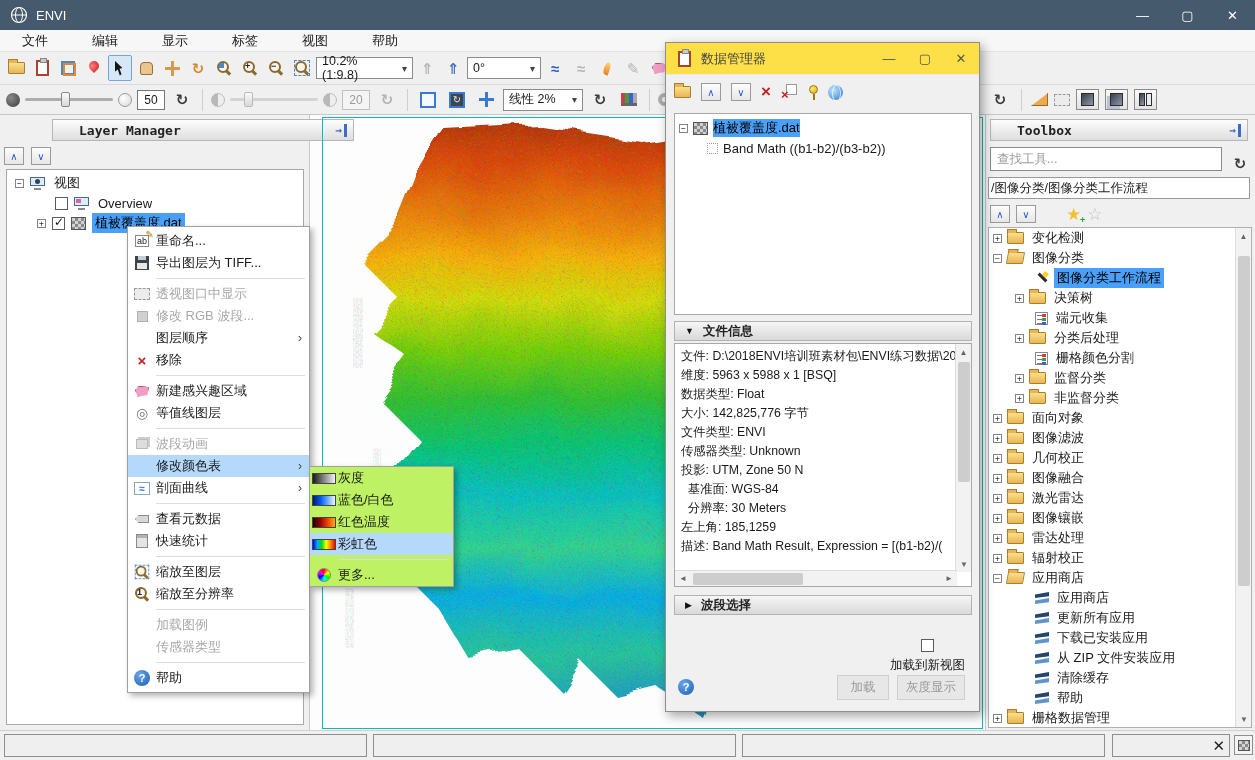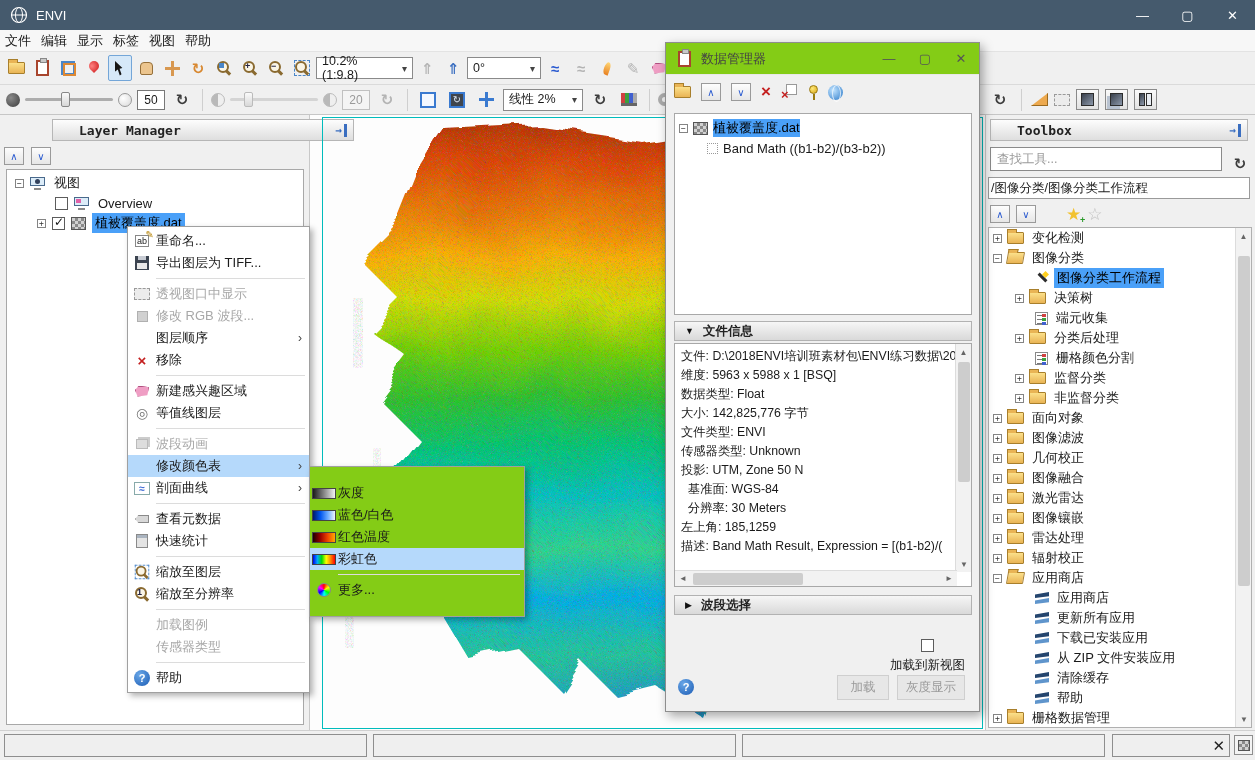--- a/index.html
+++ b/index.html
@@ -9,21 +9,21 @@
 
   
   #titlebar{position:absolute;left:0;top:0;width:1255px;height:30px;background:#455a6d;display:flex;align-items:center;}
   #titlebar .title{color:#fff;font-size:13px;margin-left:8px;}
   .globe{width:18px;height:18px;margin-left:10px;flex:none;}
   #winbtns{position:absolute;right:0;top:0;height:30px;display:flex;}
   .wb{width:45px;height:30px;display:flex;align-items:center;justify-content:center;color:#fff;font-size:13px;cursor:default;}
 
   
   #menubar{position:absolute;left:0;top:30px;width:1255px;height:22px;background:#f7f7f7;border-bottom:1px solid #e3e3e3;display:flex;align-items:center;}
-  .menu-item{padding:0 5px;height:22px;display:flex;align-items:center;}
+  .menu-item{padding:0 22px;height:22px;display:flex;align-items:center;}
 
   
   #tb1{position:absolute;left:0;top:52px;width:1255px;height:33px;background:#f0f0f0;border-bottom:1px solid #dadada;display:flex;align-items:center;padding-left:4px;gap:2px;}
   #tb2{position:absolute;left:0;top:85px;width:1255px;height:30px;background:#f0f0f0;border-bottom:1px solid #c6c6c6;display:flex;align-items:center;padding-left:6px;gap:5px;}
   .ti{width:24px;height:26px;display:flex;align-items:center;justify-content:center;position:relative;flex:none;border-radius:2px;}
   .ti.pressed{background:#d6e8f8;border:1px solid #74a6d8;}
   .tsep{width:1px;height:22px;background:#cfcfcf;margin:0 3px;flex:none;}
   .dd{height:22px;background:#fff;border:1px solid #8a8a8a;display:flex;align-items:center;padding:0 5px;gap:5px;font-size:12.5px;flex:none;}
   .dd .arr{color:#444;font-size:10px;margin-left:auto;}
   .valbox{width:28px;height:20px;background:#fff;border:1px solid #777;display:flex;align-items:center;justify-content:center;font-size:12px;flex:none;}
@@ -147,27 +147,27 @@
 
   
   #ctx{position:absolute;left:127px;top:226px;width:183px;background:#fff;border:1px solid #a0a0a0;box-shadow:3px 3px 6px rgba(0,0,0,.3);padding:3px 0;z-index:50;}
   .mi{height:22px;display:flex;align-items:center;}
   .mi .mico{width:28px;display:flex;align-items:center;justify-content:center;flex:none;}
   .mi .mlbl{flex:1;}
   .mi .marr{margin-right:7px;color:#444;font-size:12px;}
   .mi.dis .mlbl{color:#a8a8a8;}
   .mi.hl{background:#b5d9fb;}
   .msep{height:1px;background:#dcdcdc;margin:4px 4px 4px 28px;}
-  #submenu{position:absolute;left:309px;top:466px;width:216px;background:#84cc16;border:1px solid #a0a0a0;box-shadow:3px 3px 6px rgba(0,0,0,.3);padding:15px 0;z-index:51;}
+  #submenu{position:absolute;left:309px;top:466px;width:145px;background:#bef264;border:1px solid #a0a0a0;box-shadow:3px 3px 6px rgba(0,0,0,.3);padding:0 0;z-index:51;}
   .ico-ab{font-size:9px;border:1px solid #888;padding:0 1px;background:#fff;position:relative;}
   .ico-ab:after{content:"✎";position:absolute;right:-6px;top:-7px;font-size:10px;color:#b8860b;}
 
   
   #dm{position:absolute;left:665px;top:42px;width:315px;height:670px;background:#f0f0f0;border:1px solid #8e8e8e;box-shadow:3px 4px 10px rgba(0,0,0,.35);z-index:40;}
-  #dm-title{position:absolute;left:0;top:0;width:100%;height:32px;background:#84cc16;border-bottom:1px solid #e8e8e8;display:flex;align-items:center;}
+  #dm-title{position:absolute;left:0;top:0;width:100%;height:32px;background:#fde047;border-bottom:1px solid #e8e8e8;display:flex;align-items:center;}
   #dm-title .t{margin-left:10px;color:#444;}
   #dm-wbtns{position:absolute;right:0;top:0;display:flex;}
   #dm-wbtns .wb{color:#555;width:36px;height:31px;}
   #dm-toolbar{position:absolute;left:0;top:32px;width:100%;height:34px;display:flex;align-items:center;padding-left:8px;gap:10px;}
   #dm-tree{position:absolute;left:8px;top:70px;width:298px;height:202px;background:#fff;border:1px solid #a8a8a8;}
   .dmrow{height:20px;display:flex;align-items:center;gap:5px;padding-left:4px;}
   .dmrow.c2{padding-left:32px;}
   .sechead{position:absolute;left:8px;width:298px;height:20px;background:linear-gradient(#f6f6f6,#d9d9d9);border:1px solid #b2b2b2;display:flex;align-items:center;gap:9px;padding-left:10px;font-weight:bold;font-size:12.5px;color:#222;}
   .sechead .tri{font-size:9px;color:#111;font-weight:normal;}
   #dm-fih{top:278px;}

